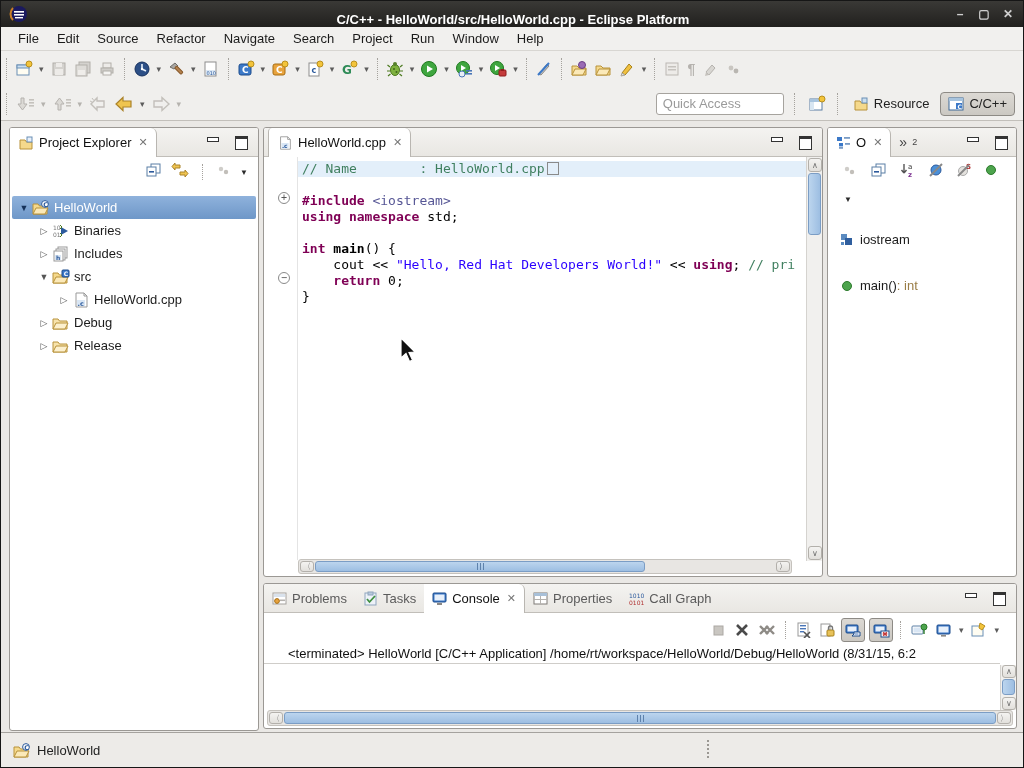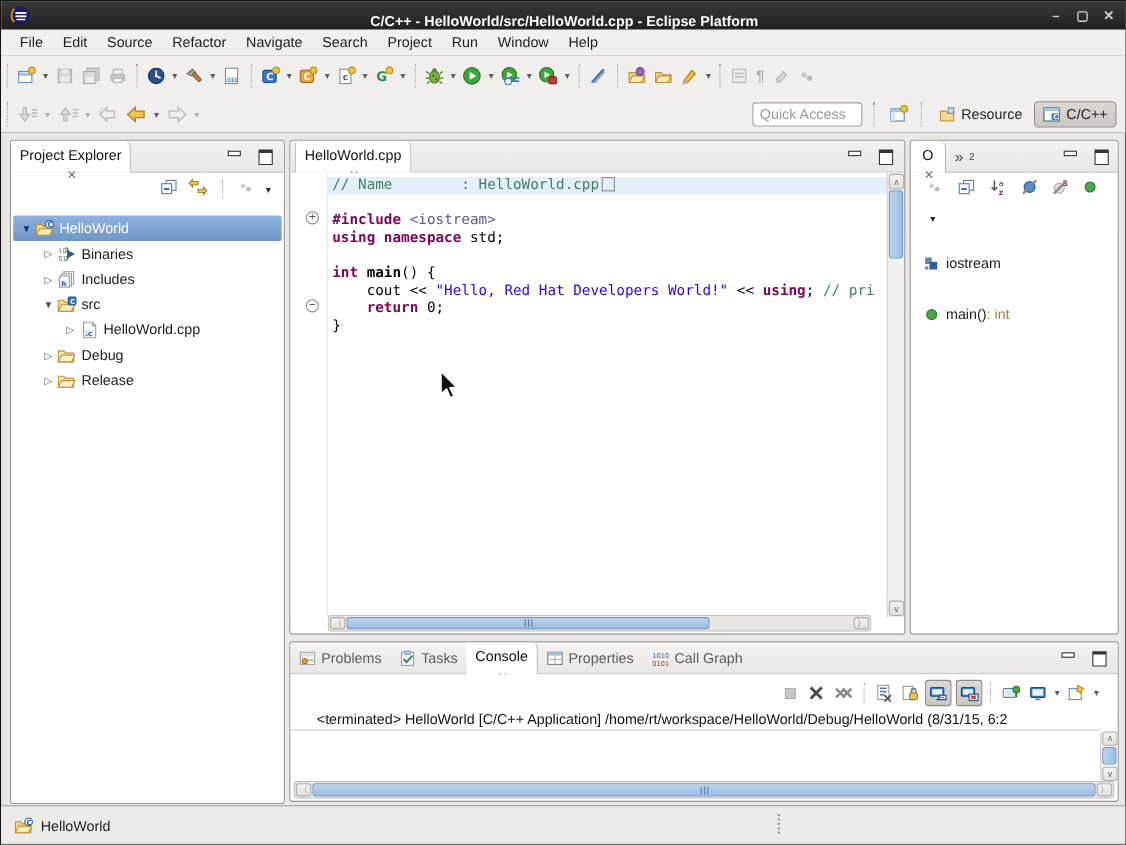--- a/index.html
+++ b/index.html
@@ -18,30 +18,30 @@
   .menubar .mi { font-size:13px; color:#1b1b1b; padding:2px 9px; }
 
   
   .tb { left:0; width:1024px; background:#F0EFED; display:flex; align-items:center; }
   .tb1 { top:50px; height:36px; }
   .tb2 { top:86px; height:34px; border-bottom:1px solid #C2BFBA; }
   .tbtn { height:26px; display:flex; align-items:center; padding:0 2px; margin:0 1px; border-radius:3px; }
   .dd { font-size:9px; color:#5c5c5c; margin:0 3px; }
   .dd.dis { color:#b5b2ae; }
   .sep { width:1px; height:22px; border-left:1px dotted #A5A29D; margin:0 5px; }
-  .qa-input { width:100px; height:22px; border:1px solid #A6A39E; border-radius:3px; font-size:13px; padding:0 6px; color:#333; background:#fff;margin-left:24px; }
+  .qa-input { width:128px; height:22px; border:1px solid #A6A39E; border-radius:3px; font-size:13px; padding:0 6px; color:#333; background:#fff;margin-left:24px; }
   .qa-input::placeholder { color:#9a9a9a; }
   .persp { display:flex; align-items:center; gap:5px; font-size:13px; color:#222; padding:3px 7px; border-radius:4px; }
   .persp.active { background:linear-gradient(#DCD9D4,#CBC8C2); border:1px solid #8D8A85; }
 
   
   .panel { position:absolute; background:#fff; border:1px solid #9B9894; border-radius:3px; overflow:hidden; }
   .tabrow { position:relative; height:29px; background:linear-gradient(#F4F3F1,#E9E7E3); border-bottom:1px solid #C1BEB9; display:flex; align-items:stretch; }
   .tab { display:flex; align-items:center; gap:5px; padding:0 8px; font-size:13px; color:#5b5b5b; }
-  .tab.active { background:#fff; color:#111; border-right:1px solid #B9B6B1; border-top-right-radius:6px; margin-bottom:-1px;flex-direction:column; }
+  .tab.active { background:#fff; color:#111; border-right:1px solid #B9B6B1; border-top-right-radius:6px; margin-bottom:-1px; }
   .tab .x { color:#777; font-size:11px; margin-left:2px; }
   .mm { position:absolute; top:7px; display:flex; gap:16px; }
   .mmbtn { width:13px; height:12px; position:relative; }
   .mm-min::after { content:""; position:absolute; left:1px; top:2px; width:10px; height:3px; border:1px solid #333; background:#fff; }
   .mm-max::after { content:""; position:absolute; left:0; top:1px; width:11px; height:10px; border:1px solid #333; border-top-width:3px; background:#fff; }
   .viewbar { display:flex; align-items:center; height:30px; background:#fff; }
 
   
   .trow { position:absolute; left:2px; right:2px; height:23px; display:flex; align-items:center; font-size:13px; color:#1c1c1c; }
   .trow.sel { background:linear-gradient(#8FB2DC,#6E97C8); border-radius:2px; color:#fff; }

